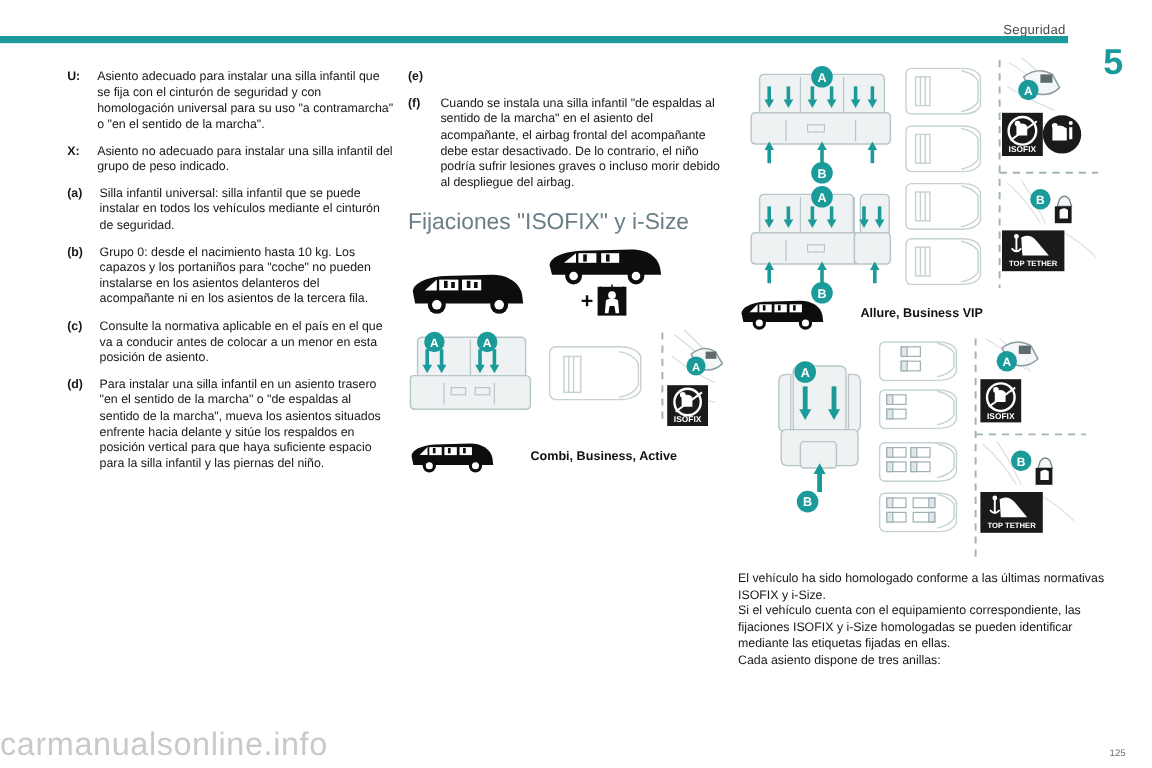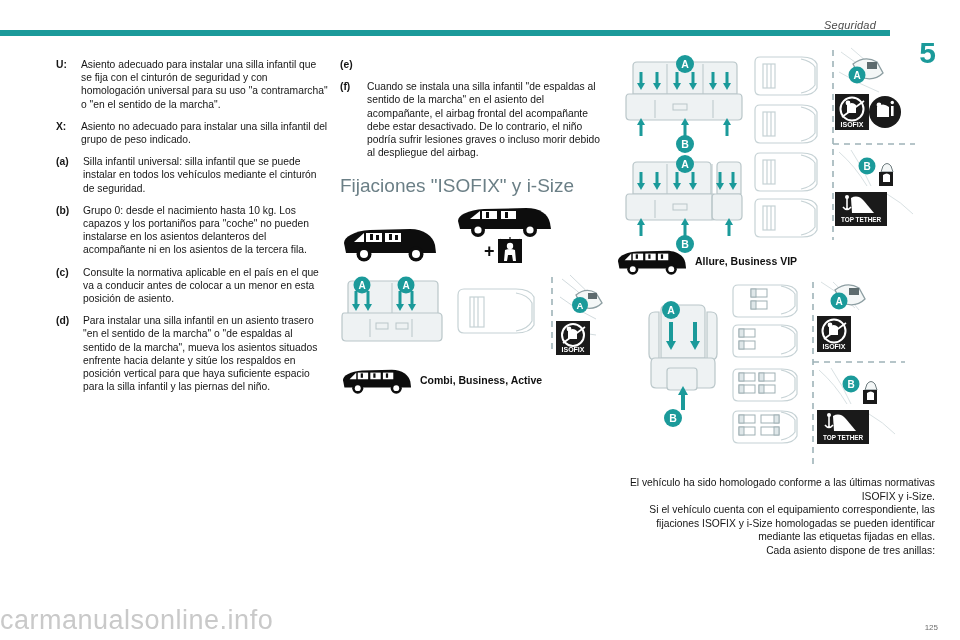--- a/index.html
+++ b/index.html
@@ -8,22 +8,22 @@
     background:#ffffff;
     font-family:"Liberation Sans", sans-serif;
     color:#161616;
     position:relative;
     overflow:hidden;
   }
   .page{position:absolute;inset:0;}
 
   
   .hdr-label{
-    position:absolute;top:19px;right:84px;
-    font-size:11px;color:#4a4a4a;letter-spacing:.2px;font-style:italic;
+    position:absolute;top:19px;right:72px;
+    font-size:11px;color:#4a4a4a;letter-spacing:.2px;
   }
   .teal-band{
     position:absolute;left:0;top:30px;width:890px;height:6px;
     background:#1b9a9a;
   }
   .chapter-num{
     position:absolute;right:24px;top:38px;
     font-size:30px;font-weight:bold;color:#1b9a9a;
     line-height:1;
   }
@@ -72,36 +72,35 @@
     font-weight:normal;
     line-height:22px;
     margin:16px 0 10px 0;
   }
 
   
   .body-p{
     font-size:10.3px;
     line-height:13.6px;
     margin:0;
-    text-align:right;
   }
 
   
   .fig-caption{
     font-size:10.5px;
     font-weight:bold;
     color:#111;
   }
 
   
   .fig{position:relative;}
   .van-row{display:flex;align-items:flex-end;gap:14px;}
   .van-plus{display:flex;align-items:center;font-size:13px;font-weight:bold;gap:2px;}
 
-  .cap-row{display:flex;align-items:center;gap:6px;margin-top:6px;}
+  .cap-row{display:flex;align-items:center;gap:28px;margin-top:6px;}
 
   svg{display:block;overflow:visible;}
 </style>
 </head>
 <body>
 
 <div class="page">
 
   <div class="hdr-label">Seguridad</div>
   <div class="teal-band"></div>

